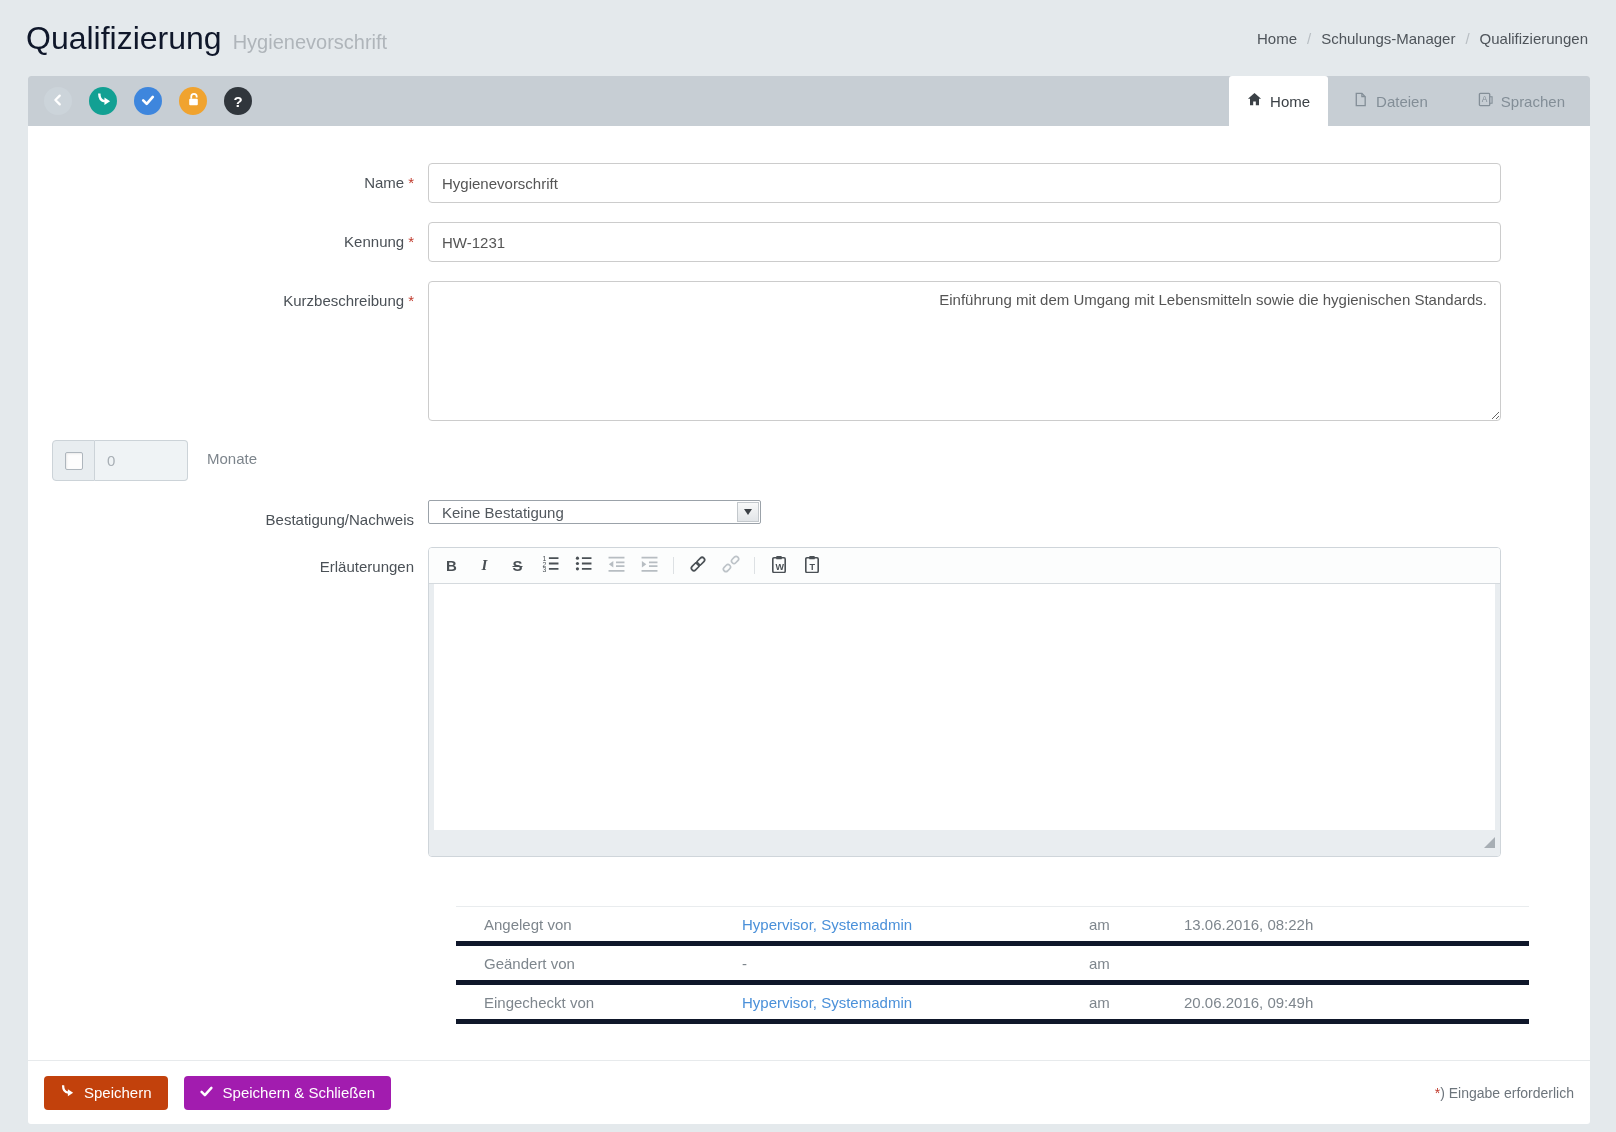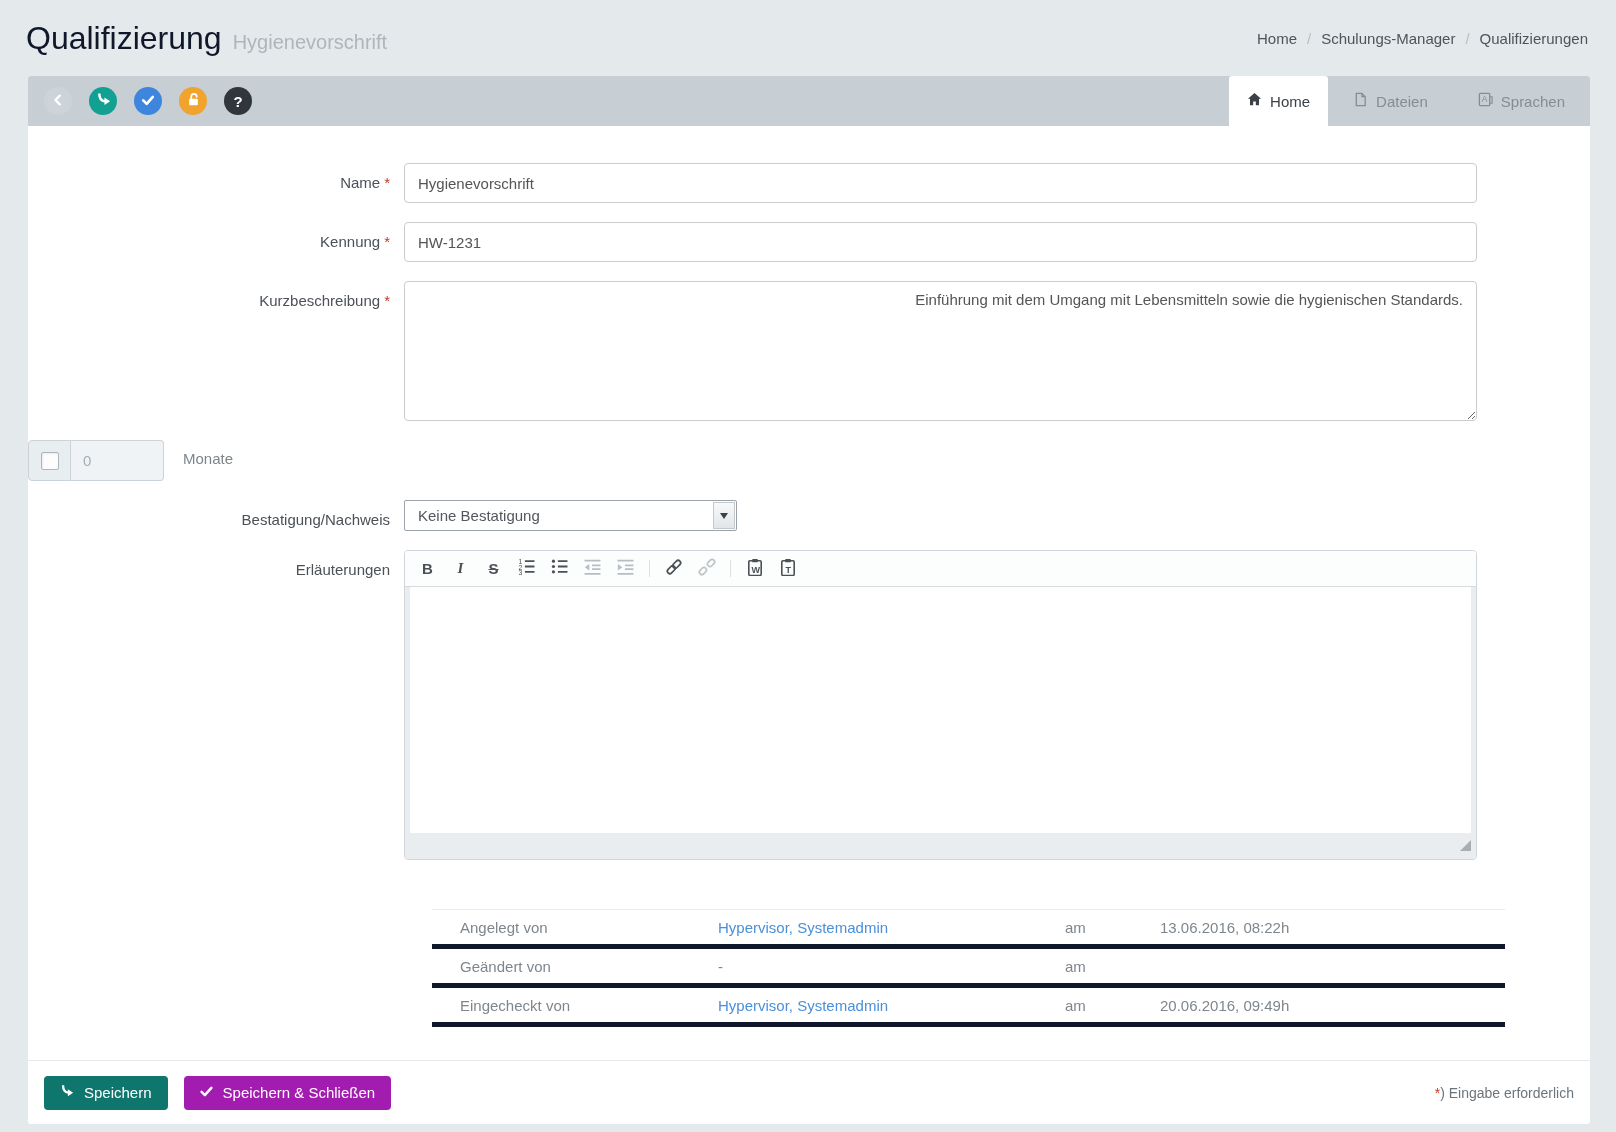--- a/index.html
+++ b/index.html
@@ -33,40 +33,40 @@
   .cb-lock { background:#f0a32f; }
   .cb-help { background:#30363c; }
   .cb-help span { color:#fff; font-size:15px; font-weight:bold; }
 
   .tabs { display:flex; align-items:stretch; }
   .tab { display:flex; align-items:center; gap:8px; padding:0 25px; font-size:15px; color:#838e97; cursor:pointer; }
   .tab svg { flex:none; }
   .tab-active { background:#fff; color:#3b4146; border-radius:3px 3px 0 0; padding:0 18px; }
 
   
-  .content { flex:1; padding-top:37px; }
+  .content { flex:1; padding-top:37px;margin-left:24px; }
   .frow { display:flex; margin-bottom:19px; }
   .flabel { width:376px; flex:none; text-align:right; padding-right:14px; padding-top:11px; font-size:15px; color:#4b5157; }
   .req { color:#c0392b; margin-left:4px; }
   .fctrl { width:1073px; flex:none; display:flex; align-items:flex-start; }
   .txt {
     width:1073px; height:40px; border:1px solid #ccc; border-radius:4px;
     padding:0 13px; font-size:15px; color:#555; font-family:inherit; background:#fff; outline:none;
   }
   textarea.txt { height:140px; padding:9px 13px; resize:both;text-align:right; }
 
   
   .input-group { display:flex; }
   .ig-addon { width:43px; height:41px; background:#e8edf0; border:1px solid #ccd3d8; border-radius:4px 0 0 4px; display:flex; align-items:center; justify-content:center; }
   .checkbox { width:18px; height:18px; background:#fdfdfd; border:1px solid #aeb6bd; border-radius:2px; box-shadow:inset 1px 1px 2px rgba(0,0,0,.08); cursor:pointer; }
   .ig-input { width:93px; height:41px; border:1px solid #ccd3d8; border-left:none; border-radius:0 4px 4px 0; background:#eff3f5; color:#a8afb5; font-size:15px; padding:0 12px; font-family:inherit; outline:none; }
   .unit { font-size:15px; color:#7d858c; margin-left:19px; padding-top:10px; }
 
   
-  .select { position:relative; width:333px; height:31px; border:1px solid #9ba2a9; border-radius:2px; background:#fff; display:flex; align-items:center; padding-left:13px; font-size:15px; color:#52585e; cursor:pointer; }
+  .select { position:relative; width:333px; height:24px; border:1px solid #9ba2a9; border-radius:2px; background:#fff; display:flex; align-items:center; padding-left:13px; font-size:15px; color:#52585e; cursor:pointer; }
   .select-arrow { position:absolute; top:1px; right:1px; bottom:1px; width:22px; background:linear-gradient(#f8f9f9,#e2e5e8); border:1px solid #c3c8cc; display:flex; align-items:center; justify-content:center; }
   .caret { width:0; height:0; border-left:4px solid transparent; border-right:4px solid transparent; border-top:6px solid #3c4146; }
 
   
   .editor { width:1073px; border:1px solid #cfd5da; border-radius:4px; overflow:hidden; }
   .ed-toolbar { background:#fcfdfd; border-bottom:1px solid #d5dade; height:36px; padding:0 13px; display:flex; align-items:center; gap:14px; }
   .ed-btn { width:19px; height:19px; display:flex; align-items:center; justify-content:center; cursor:pointer; }
   .ed-glyph-b { font-weight:bold; font-size:15px; color:#4a5055; }
   .ed-glyph-i { font-style:italic; font-family:"Liberation Serif", serif; font-weight:bold; font-size:15px; color:#4a5055; }
   .ed-glyph-s { font-weight:bold; font-size:15px; color:#4a5055; text-decoration:line-through; }
@@ -82,21 +82,21 @@
   .mc1 { width:286px; padding-left:28px; }
   .mc2 { width:347px; }
   .mc3 { width:95px; }
   .mc4 { flex:1; }
   .meta-link { color:#4a90d9; text-decoration:none; cursor:pointer; }
 
   
   .panel-footer { border-top:1px solid #e7eaec; height:64px; flex:none; display:flex; align-items:center; justify-content:space-between; padding:0 16px; }
   .btn-group { display:flex; gap:16px; }
   .btn { display:inline-flex; align-items:center; gap:10px; height:34px; padding:0 16px; border:none; border-radius:4px; color:#fff; font-size:15px; font-family:inherit; cursor:pointer; }
-  .btn-save { background:#0f766e; }
+  .btn-save { background:#c2410c; }
   .btn-save-close { background:#a21caf; }
   .note { font-size:14px; color:#6d757c; }
 </style>
 </head>
 <body>
 
 <div class="screen">
 
   <div class="page-header">
     <div class="title-wrap">

